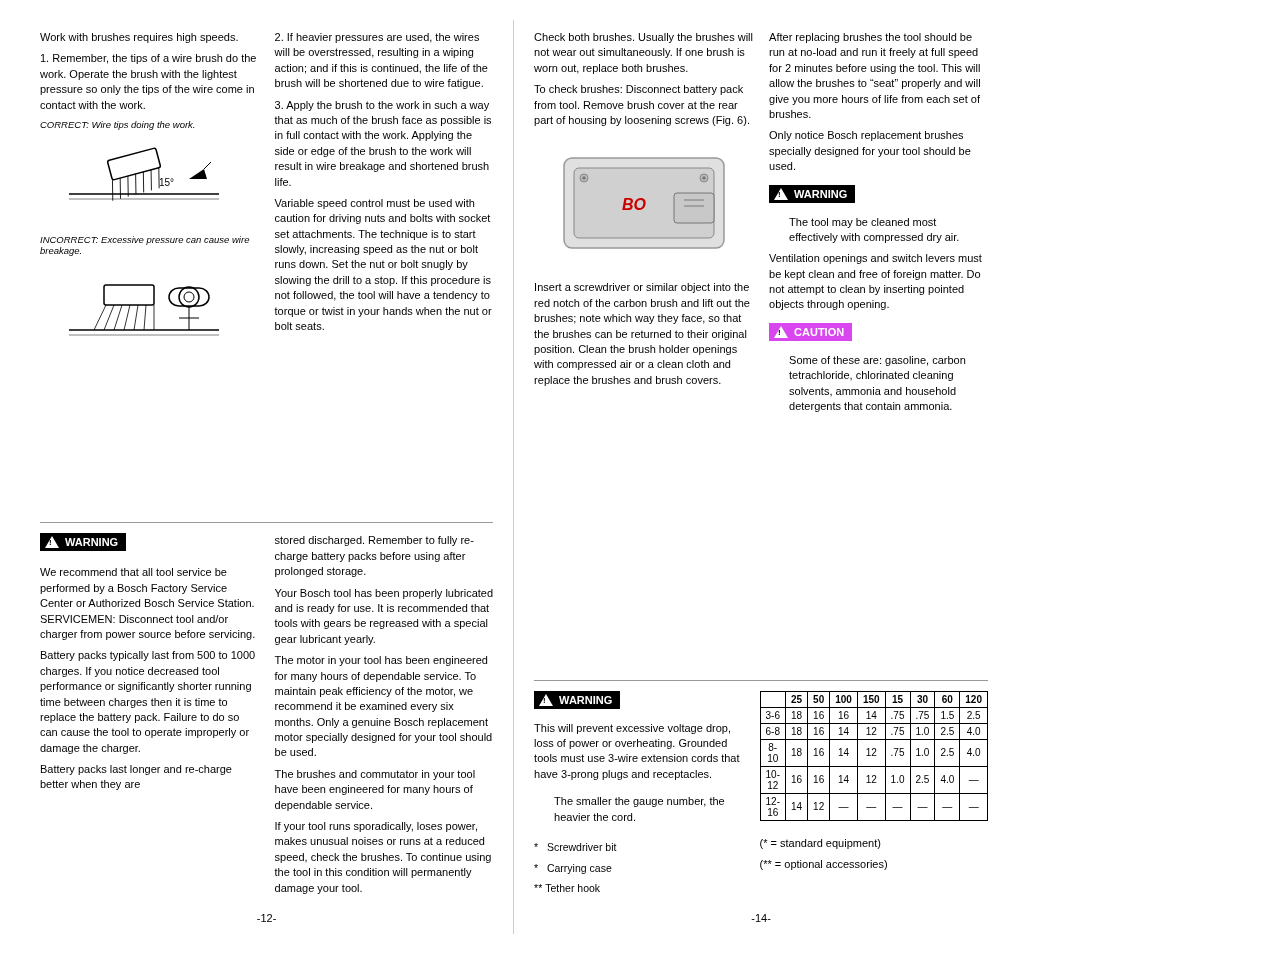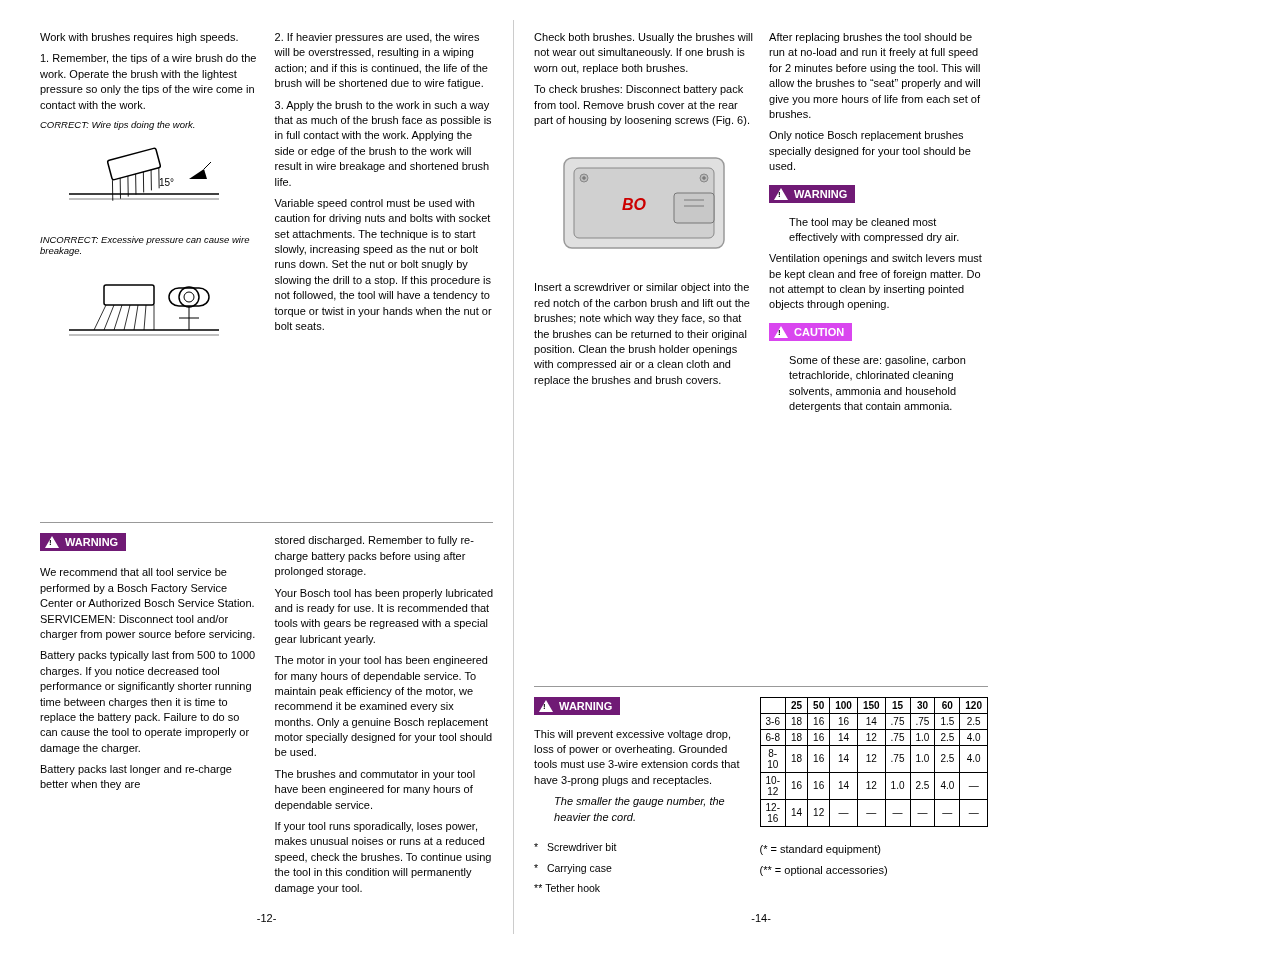--- a/index.html
+++ b/index.html
@@ -45,21 +45,21 @@
     .col:first-child { padding-left: 0; }
     .col:last-child { padding-right: 0; }
     p {
       margin-bottom: 6px;
       line-height: 1.4;
     }
     .italic { font-style: italic; }
     .warning-box {
       display: inline-flex;
       align-items: center;
-      background: #701a75;
+      background: #000000;
       color: #fff;
       font-weight: bold;
       font-size: 11px;
       padding: 3px 8px 3px 5px;
       margin-bottom: 6px;
       gap: 4px;
     }
     .warning-triangle {
       display: inline-block;
       width: 0;
@@ -326,21 +326,21 @@
     <div style="display:flex; gap:0;">
 
       <div class="col">
         <div style="margin-bottom:6px;">
           <div class="warning-box">
             <span class="warning-triangle"></span>
             <span>WARNING</span>
           </div>
         </div>
         <p style="margin-top:6px;">This will prevent excessive voltage drop, loss of power or overheating. Grounded tools must use 3-wire extension cords that have 3-prong plugs and receptacles.</p>
-        <p style="margin-top:6px; margin-left:20px; font-style:italic;">The smaller the gauge number, the heavier the cord.</p>
+        <p style="margin-top:12px; margin-left:20px; ">The smaller the gauge number, the heavier the cord.</p>
 
         <div class="accessories-list" style="margin-top:15px;">
           <p>*&nbsp;&nbsp;&nbsp;Screwdriver bit</p>
           <p>*&nbsp;&nbsp;&nbsp;Carrying case</p>
           <p>**&nbsp;Tether hook</p>
         </div>
       </div>
 
       <div class="col">
         <table class="ext-cord-table">

